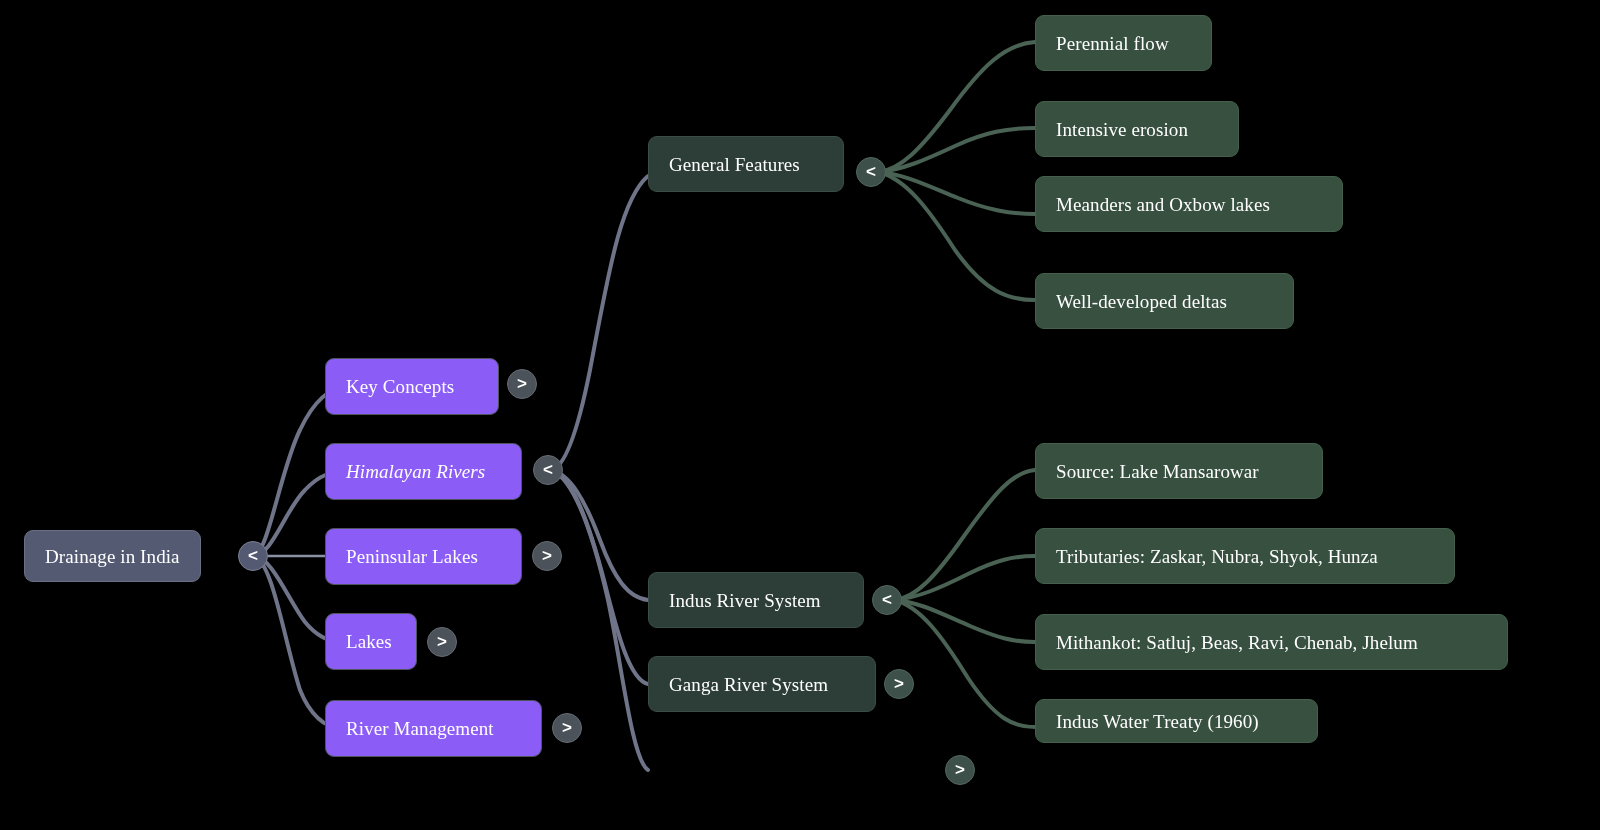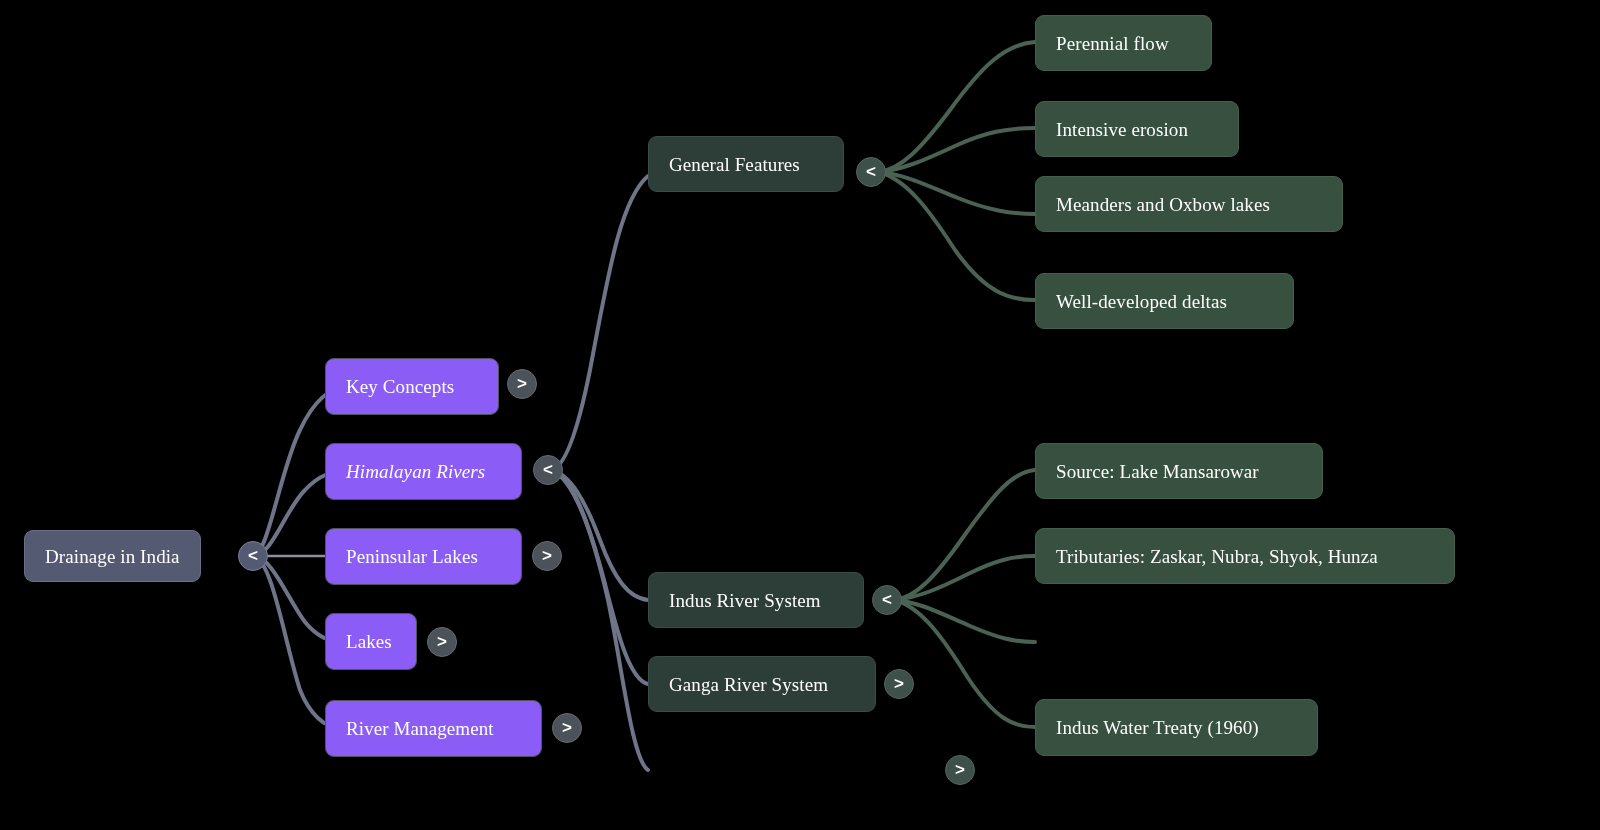--- a/index.html
+++ b/index.html
@@ -199,17 +199,20 @@
   <div class="node leaf" style="left:1035px; top:273px; width:259px; height:56px;">
     <span>Well-developed deltas</span>
   </div>
 
   <div class="node leaf" style="left:1035px; top:443px; width:288px; height:56px;">
     <span>Source: Lake Mansarowar</span>
   </div>
   <div class="node leaf" style="left:1035px; top:528px; width:420px; height:56px;">
     <span>Tributaries: Zaskar, Nubra, Shyok, Hunza</span>
   </div>
-  <div class="node leaf" style="left:1035px; top:699px; width:283px; height:57px;">
+  <div class="node leaf" style="left:1035px; top:614px; width:473px; height:56px;">
+    <span>Mithankot: Satluj, Beas, Ravi, Chenab, Jhelum</span>
+  </div>
+  <div class="node leaf" style="left:1035px; top:699px; width:283px; height:44px;">
     <span>Indus Water Treaty (1960)</span>
   </div>
 
 </div>
 
 </body></html>

